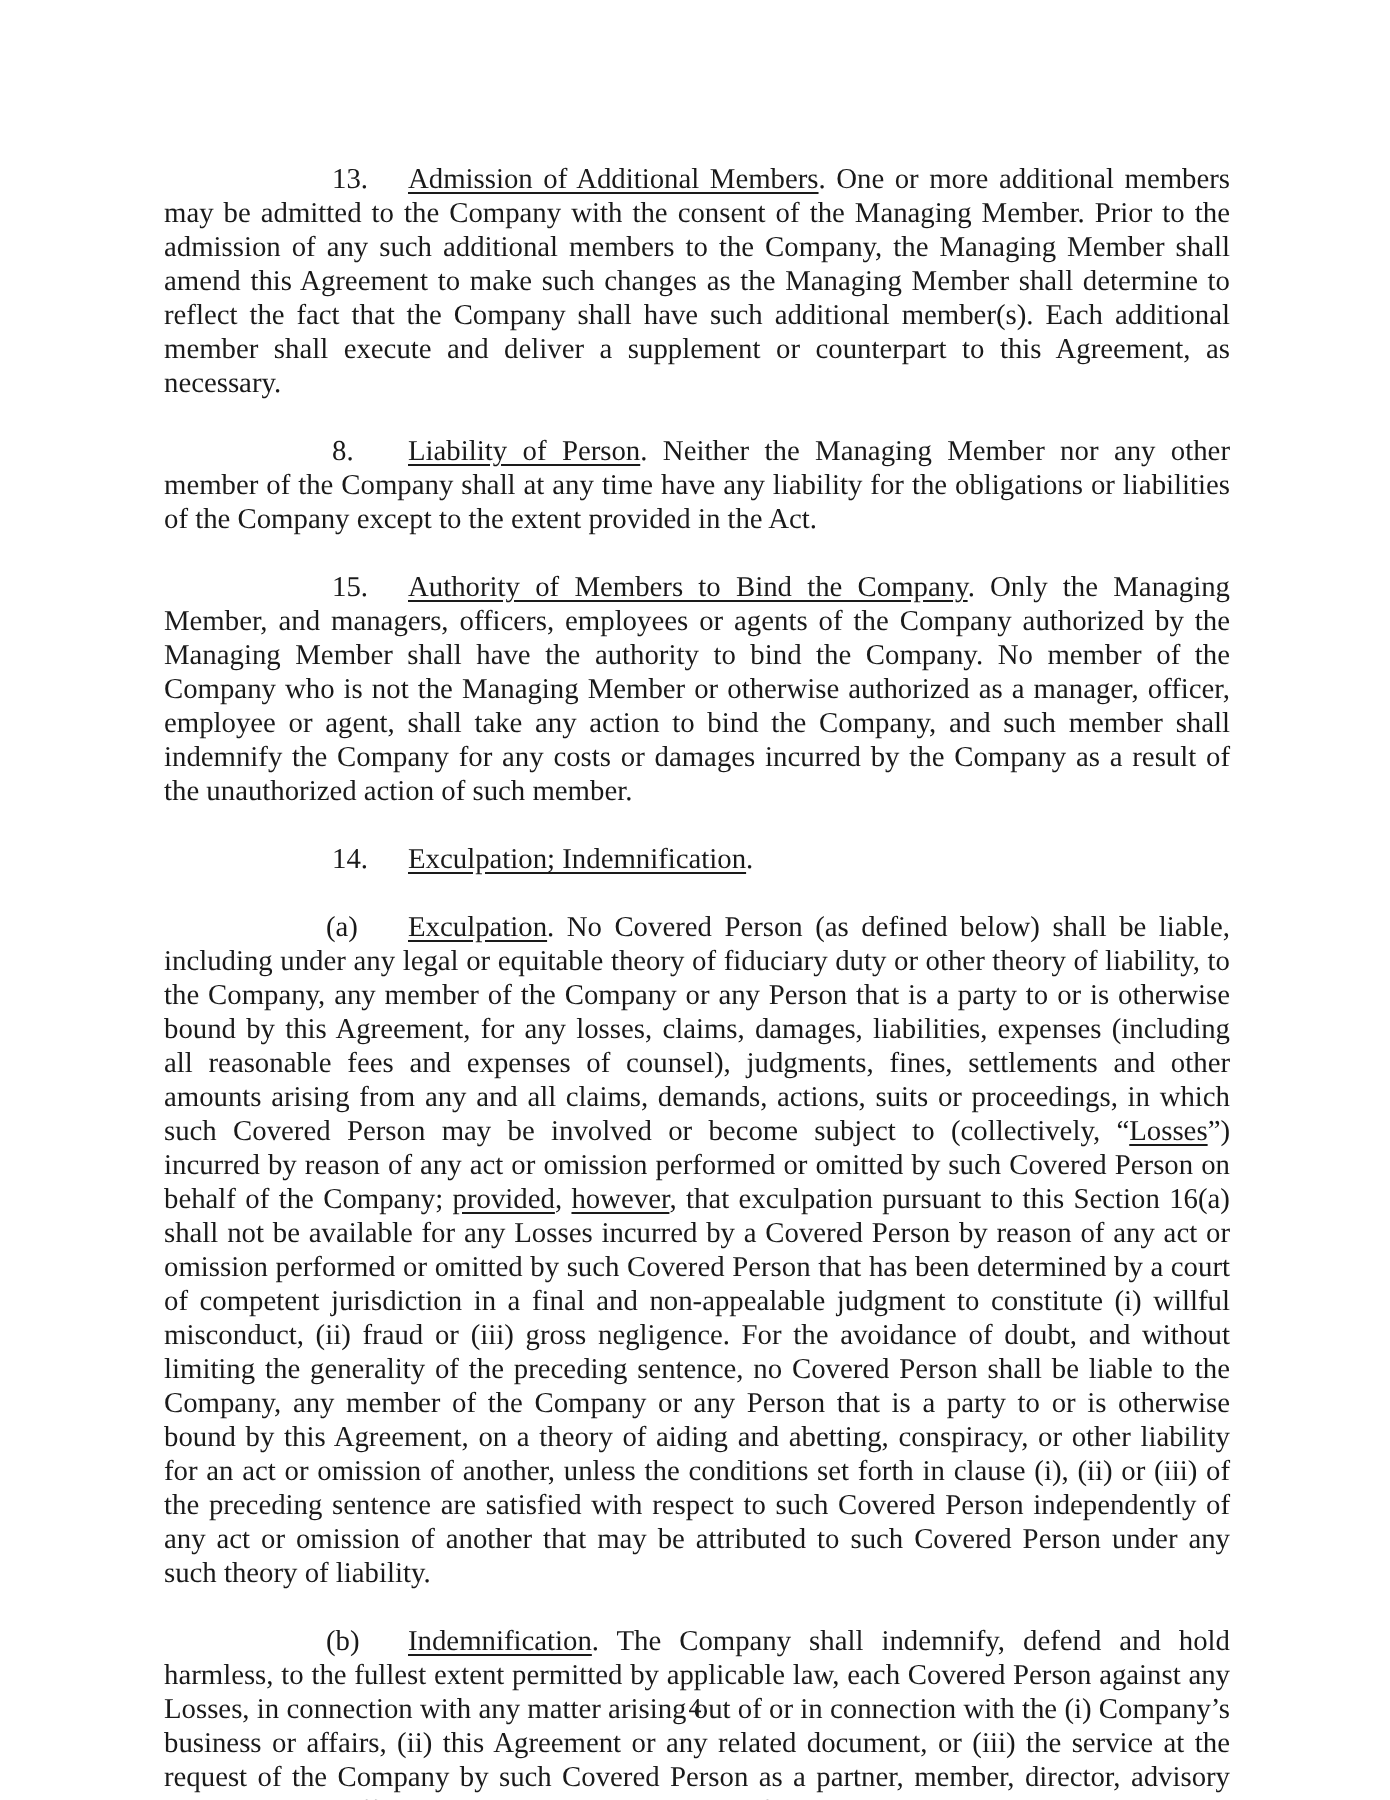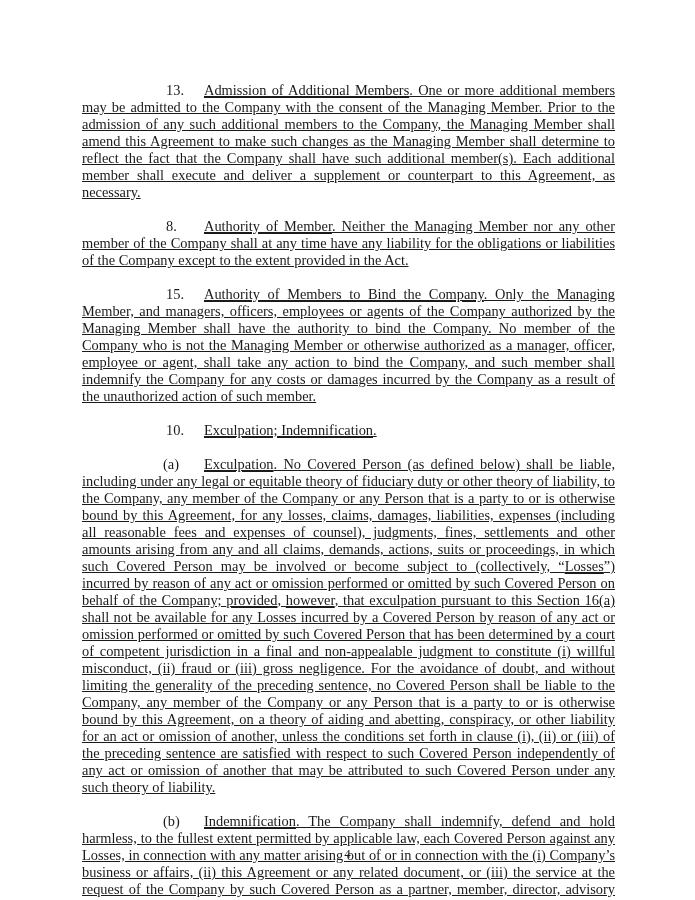--- a/index.html
+++ b/index.html
@@ -2,41 +2,41 @@
 <html><head>
 <meta charset="utf-8">
 <style>
   html, body { margin:0; padding:0; background:#ffffff; }
   body { width:695px; height:900px; position:relative; overflow:hidden; }
   .page {
     position:absolute; left:82px; top:82px; width:533px;
     font-family: "Liberation Serif", "DejaVu Serif", serif;
     font-size:14.4px; line-height:17px; color:#1a1a1a;
   }
-  .para { text-align:justify; margin:0 0 17px 0;text-decoration:underline; }
+  .para { text-align:justify; margin:0 0 17px 0; }
   .num { display:inline-block; width:38px; margin-left:84px; }
   .sub { display:inline-block; width:41px; margin-left:81px; }
   .u { text-decoration:underline; text-underline-offset:2px; }
   .footer {
     position:absolute; top:846px; left:0; width:695px; text-align:center;
     font-family: "Liberation Serif", "DejaVu Serif", serif; font-size:13px; color:#1a1a1a;
   }
 </style>
 </head>
 <body>
 
 <div class="page">
 
   <p class="para"><span class="num">13.</span><span class="u">Admission of Additional Members</span><span>.  One or more additional members may be admitted to the Company with the consent of the Managing Member.  Prior to the admission of any such additional members to the Company, the Managing Member shall amend this Agreement to make such changes as the Managing Member shall determine to reflect the fact that the Company shall have such additional member(s).  Each additional member shall execute and deliver a supplement or counterpart to this Agreement, as necessary.</span></p>
 
-  <p class="para"><span class="num">8.</span><span class="u">Authority of Member</span><span>.  Neither the Managing Member nor any other member of the Company shall at any time have any liability for the obligations or liabilities of the Company except to the extent provided in the Act.</span></p>
+  <p class="para"><span class="num">8.</span><span class="u">Liability of Person</span><span>.  Neither the Managing Member nor any other member of the Company shall at any time have any liability for the obligations or liabilities of the Company except to the extent provided in the Act.</span></p>
 
   <p class="para"><span class="num">15.</span><span class="u">Authority of Members to Bind the Company</span><span>.  Only the Managing Member, and managers, officers, employees or agents of the Company authorized by the Managing Member shall have the authority to bind the Company.  No member of the Company who is not the Managing Member or otherwise authorized as a manager, officer, employee or agent, shall take any action to bind the Company, and such member shall indemnify the Company for any costs or damages incurred by the Company as a result of the unauthorized action of such member.</span></p>
 
-  <p class="para"><span class="num">10.</span><span class="u">Exculpation; Indemnification</span><span>.</span></p>
+  <p class="para"><span class="num">14.</span><span class="u">Exculpation; Indemnification</span><span>.</span></p>
 
   <p class="para"><span class="sub">(a)</span><span class="u">Exculpation</span><span>.  No Covered Person (as defined below) shall be liable, including under any legal or equitable theory of fiduciary duty or other theory of liability, to the Company, any member of the Company or any Person that is a party to or is otherwise bound by this Agreement, for any losses, claims, damages, liabilities, expenses (including all reasonable fees and expenses of counsel), judgments, fines, settlements and other amounts arising from any and all claims, demands, actions, suits or proceedings, in which such Covered Person may be involved or become subject to (collectively, “</span><span class="u">Losses</span><span>”) incurred by reason of any act or omission performed or omitted by such Covered Person on behalf of the Company; </span><span class="u">provided</span><span>, </span><span class="u">however</span><span>, that exculpation pursuant to this Section 16(a) shall not be available for any Losses incurred by a Covered Person by reason of any act or omission performed or omitted by such Covered Person that has been determined by a court of competent jurisdiction in a final and non-appealable judgment to constitute (i) willful misconduct, (ii) fraud or (iii) gross negligence.  For the avoidance of doubt, and without limiting the generality of the preceding sentence, no Covered Person shall be liable to the Company, any member of the Company or any Person that is a party to or is otherwise bound by this Agreement, on a theory of aiding and abetting, conspiracy, or other liability for an act or omission of another, unless the conditions set forth in clause (i), (ii) or (iii) of the preceding sentence are satisfied with respect to such Covered Person independently of any act or omission of another that may be attributed to such Covered Person under any such theory of liability.</span></p>
 
   <p class="para"><span class="sub">(b)</span><span class="u">Indemnification</span><span>.  The Company shall indemnify, defend and hold harmless, to the fullest extent permitted by applicable law, each Covered Person against any Losses, in connection with any matter arising out of or in connection with the (i) Company’s business or affairs, (ii) this Agreement or any related document, or (iii) the service at the request of the Company by such Covered Person as a partner, member, director, advisory board member, officer, trustee, employee or agent of any other Person (a “</span><span class="u">Covered Activity</span><span>” or together “</span></p>
 
 </div>
 
 <div class="footer">4</div>
 
 </body></html>

